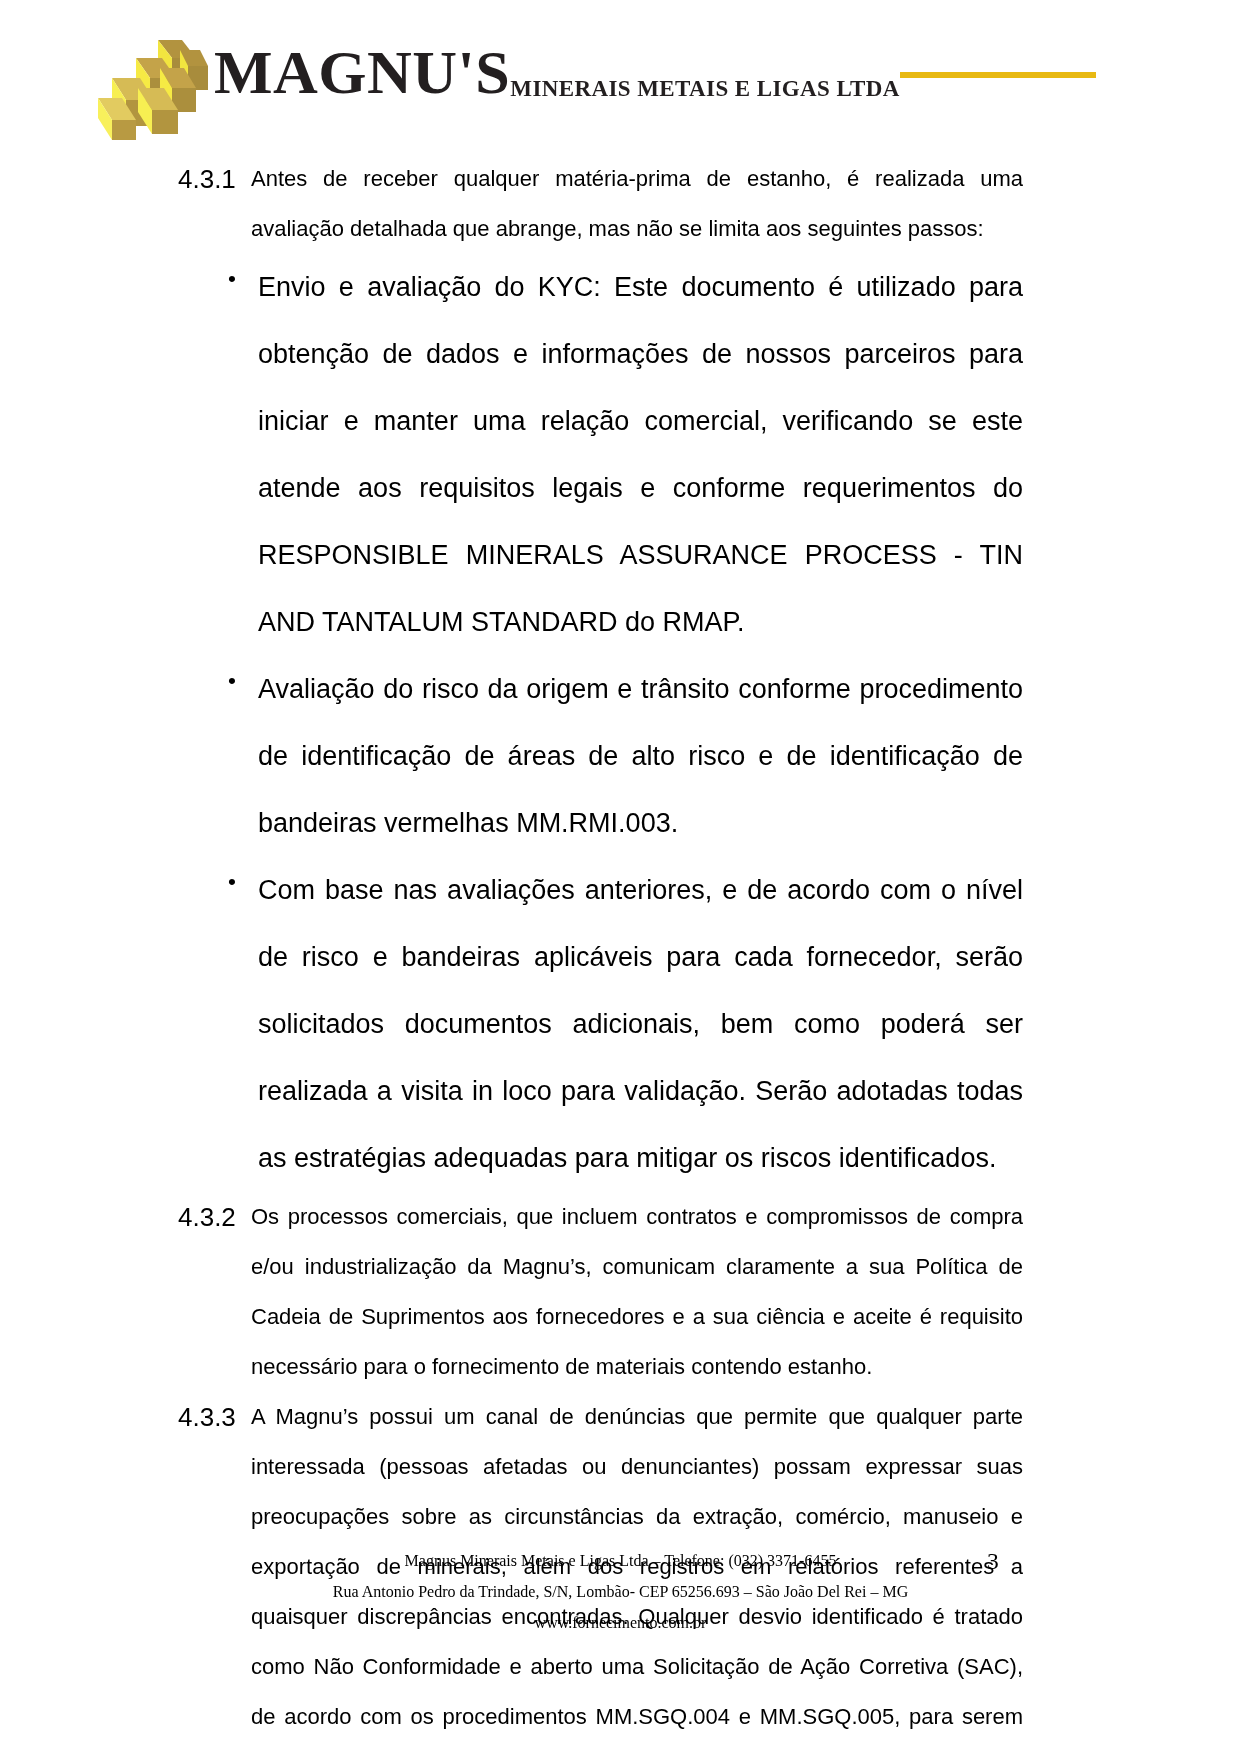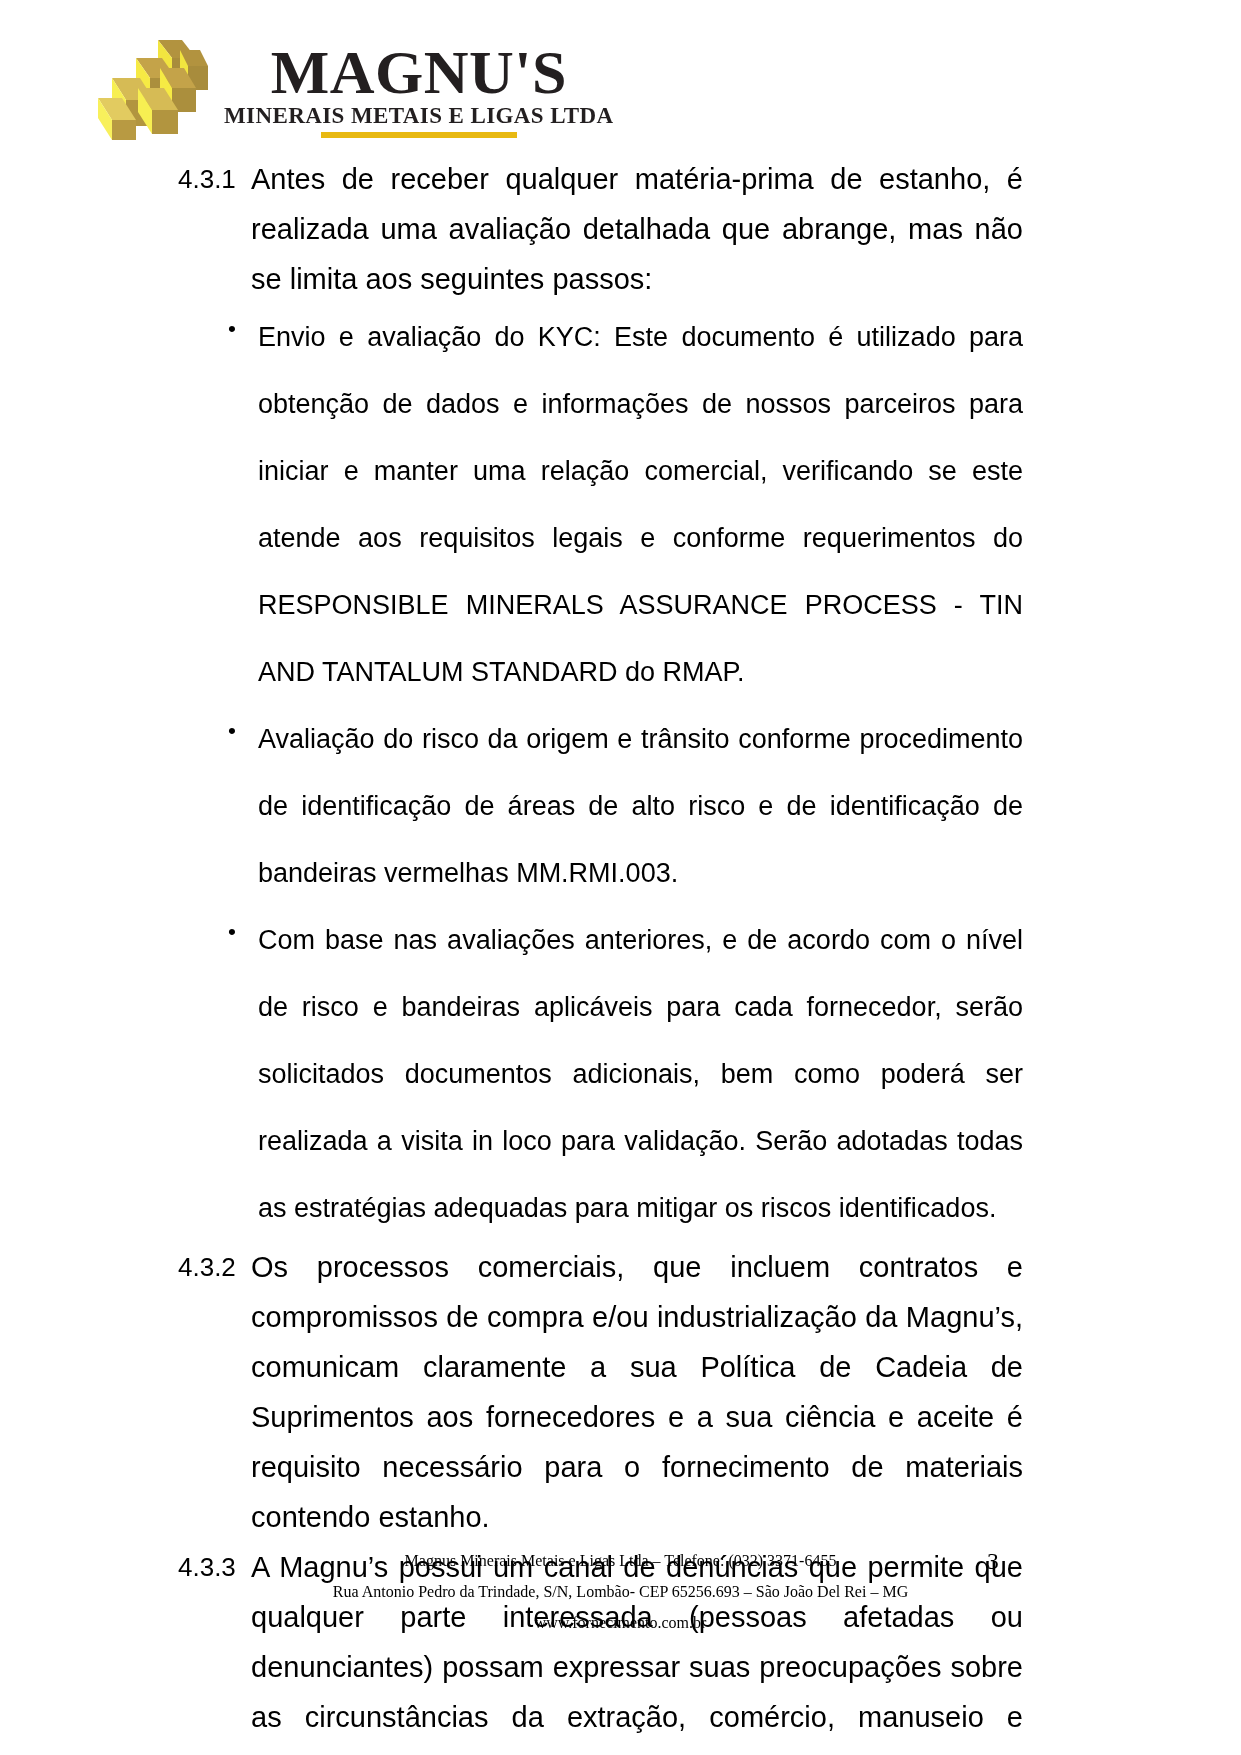--- a/index.html
+++ b/index.html
@@ -29,25 +29,24 @@
   }
   .logo-mark {
     width: 112px;
     height: 108px;
     flex: 0 0 112px;
     position: relative;
   }
   .logo-mark svg { display: block; width: 112px; height: 108px; }
 
   .logo-wordmark {
-    margin-left: 16px;
+    margin-left: 6px;
     padding-top: 10px;
     display: flex;
-    flex-direction: column;
-    align-items: center;
+    align-items: flex-end;
   }
   .logo-main {
     font-family: "Liberation Serif", serif;
     font-weight: bold;
     font-size: 62px;
     line-height: 0.92;
     letter-spacing: 0.5px;
     color: #231f20;
     white-space: nowrap;
   }
@@ -83,21 +82,21 @@
     margin-bottom: 0;
   }
   .clause-num {
     flex: 0 0 73px;
     font-size: 26px;
     line-height: 50px;
     white-space: nowrap;
   }
   .clause-text {
     flex: 1 1 auto;
-    font-size: 29px;
+    font-size: 22px;
     line-height: 50px;
     text-align: justify;
     text-justify: inter-word;
     hyphens: none;
   }
 
   .bullet-list {
     margin: 0;
     padding: 0;
     list-style: none;

